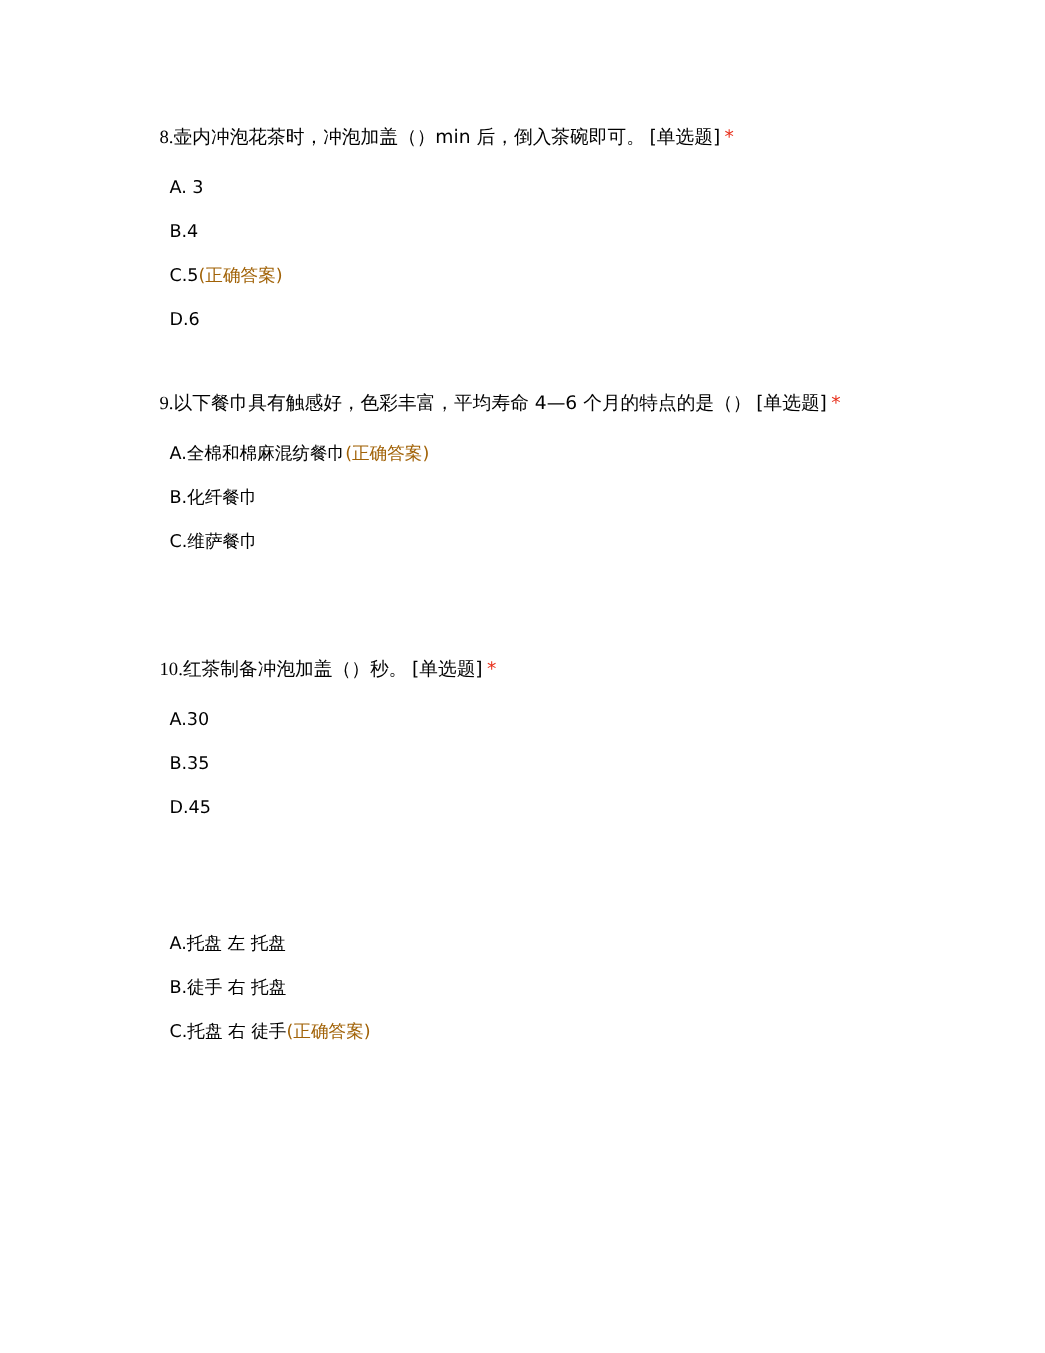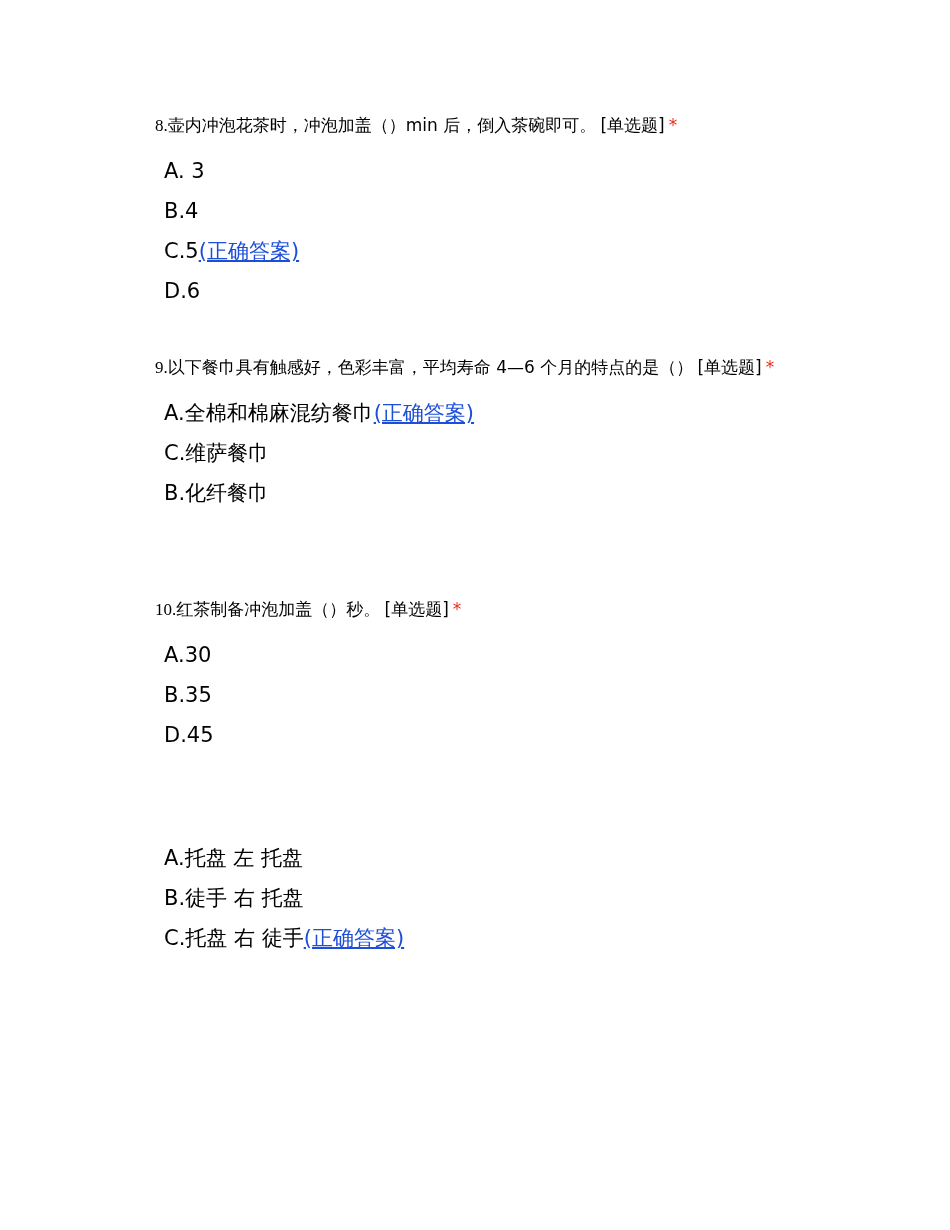--- a/index.html
+++ b/index.html
@@ -10,21 +10,21 @@
     body {
       width: 950px;
       height: 1230px;
       position: relative;
       font-family: "Liberation Serif", "DejaVu Serif", serif;
       color: #000000;
       overflow: hidden;
     }
     .page {
       position: absolute;
-      left: 15px;
+      left: 5px;
       top: 0;
       width: 771px;
       height: 1230px;
     }
     .question {
       position: absolute;
       left: 140px;
       width: 680px;
     }
     .q-title {
@@ -44,32 +44,31 @@
       margin-left: 4px;
       font-family: "DejaVu Sans", sans-serif;
     }
     .options {
       list-style: none;
       margin: 0;
       padding: 0;
       padding-left: 9px;
     }
     .option {
-      font-size: 21px;
+      font-size: 16px;
       height: 40px;
       line-height: 40px;
       white-space: nowrap;
     }
     .option .cjk {
       font-family: "DejaVu Sans", "Liberation Sans", sans-serif;
     }
     .correct-mark {
-      color: #1d4ed8;
+      color: #a16207;
       font-family: "DejaVu Sans", "Liberation Sans", sans-serif;
-      text-decoration: underline;
     }
   </style>
 </head>
 <body>
 
 <div class="page">
 
   <section class="question" style="top:106px;">
     <p class="q-title"><span>8.</span><span class="cjk">壶内冲泡花茶时，冲泡加盖（）min 后，倒入茶碗即可。</span> <span class="q-type">[单选题]</span><span class="required-star">*</span></p>
     <ul class="options" style="margin-top:6px;">
@@ -77,22 +76,22 @@
       <li class="option"><span class="cjk">B.4</span><span class="correct-mark"></span></li>
       <li class="option"><span class="cjk">C.5</span><span class="correct-mark">(正确答案)</span></li>
       <li class="option"><span class="cjk">D.6</span><span class="correct-mark"></span></li>
     </ul>
   </section>
 
   <section class="question" style="top:348px;">
     <p class="q-title"><span>9.</span><span class="cjk">以下餐巾具有触感好，色彩丰富，平均寿命 4—6 个月的特点的是（）</span> <span class="q-type">[单选题]</span><span class="required-star">*</span></p>
     <ul class="options" style="margin-top:6px;">
       <li class="option"><span class="cjk">A.全棉和棉麻混纺餐巾</span><span class="correct-mark">(正确答案)</span></li>
+      <li class="option"><span class="cjk">B.化纤餐巾</span><span class="correct-mark"></span></li>
       <li class="option"><span class="cjk">C.维萨餐巾</span><span class="correct-mark"></span></li>
-      <li class="option"><span class="cjk">B.化纤餐巾</span><span class="correct-mark"></span></li>
     </ul>
   </section>
 
   <section class="question" style="top:590px;">
     <p class="q-title"><span>10.</span><span class="cjk">红茶制备冲泡加盖（）秒。</span> <span class="q-type">[单选题]</span><span class="required-star">*</span></p>
     <ul class="options" style="margin-top:6px;">
       <li class="option"><span class="cjk">A.30</span><span class="correct-mark"></span></li>
       <li class="option"><span class="cjk">B.35</span><span class="correct-mark"></span></li>
       <li class="option"><span class="cjk">D.45</span><span class="correct-mark"></span></li>
     </ul>

